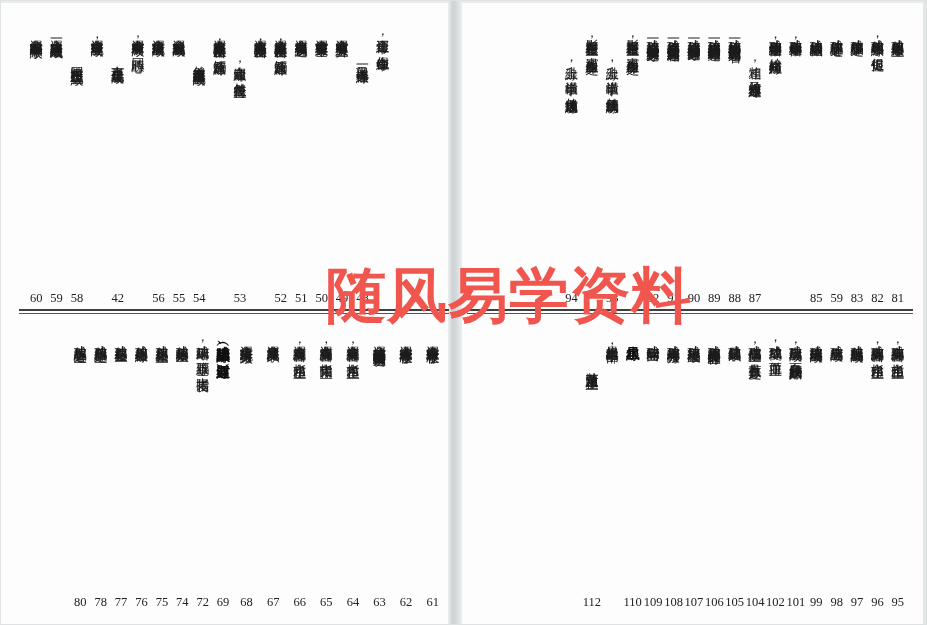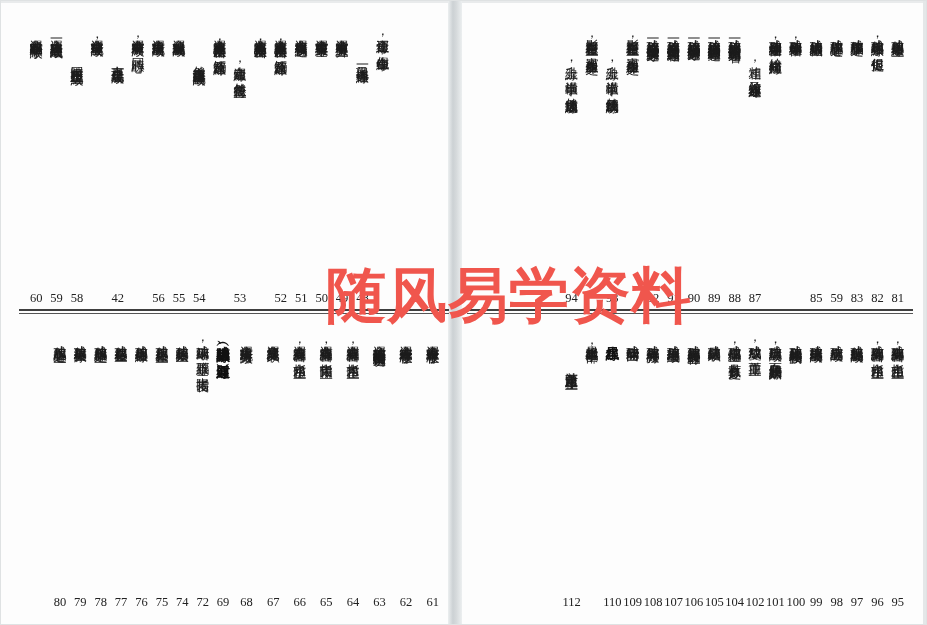--- a/index.html
+++ b/index.html
@@ -178,24 +178,20 @@
         </div>
         <div class="col">
           <div class="txt">成功線起自金星丘</div>
           <div class="num">77</div>
         </div>
         <div class="col">
           <div class="txt">成功線起自腦線之上</div>
           <div class="num">78</div>
         </div>
         <div class="col">
-          <div class="txt">成功線起自火星平原</div>
-          <div class="num">79</div>
-        </div>
-        <div class="col">
           <div class="txt">成功線起在心線之上</div>
           <div class="num">80</div>
         </div>
       </div>
   </div>
 
   <div>
     <div class="section sec-top" id="sec-right-top" style="left:540px;top:28px;width:367px;">
         <div class="col">
           <div class="txt">成功線起自命運線上</div>
@@ -282,24 +278,20 @@
         </div>
         <div class="col">
           <div class="txt">成功線上有島紋</div>
           <div class="num">98</div>
         </div>
         <div class="col">
           <div class="txt">成功線末端出現島紋</div>
           <div class="num">99</div>
         </div>
         <div class="col">
-          <div class="txt">成功線和婚姻線相接觸</div>
-          <div class="num">100</div>
-        </div>
-        <div class="col">
           <div class="txt">成功線出現島紋，而島紋觸及婚姻線</div>
           <div class="num">101</div>
         </div>
         <div class="col">
           <div class="txt">成功線成雙，並排而上</div>
           <div class="num">102</div>
         </div>
         <div class="col">
           <div class="txt">成功線在感情線上，且有數條之多</div>
           <div class="num">104</div>

